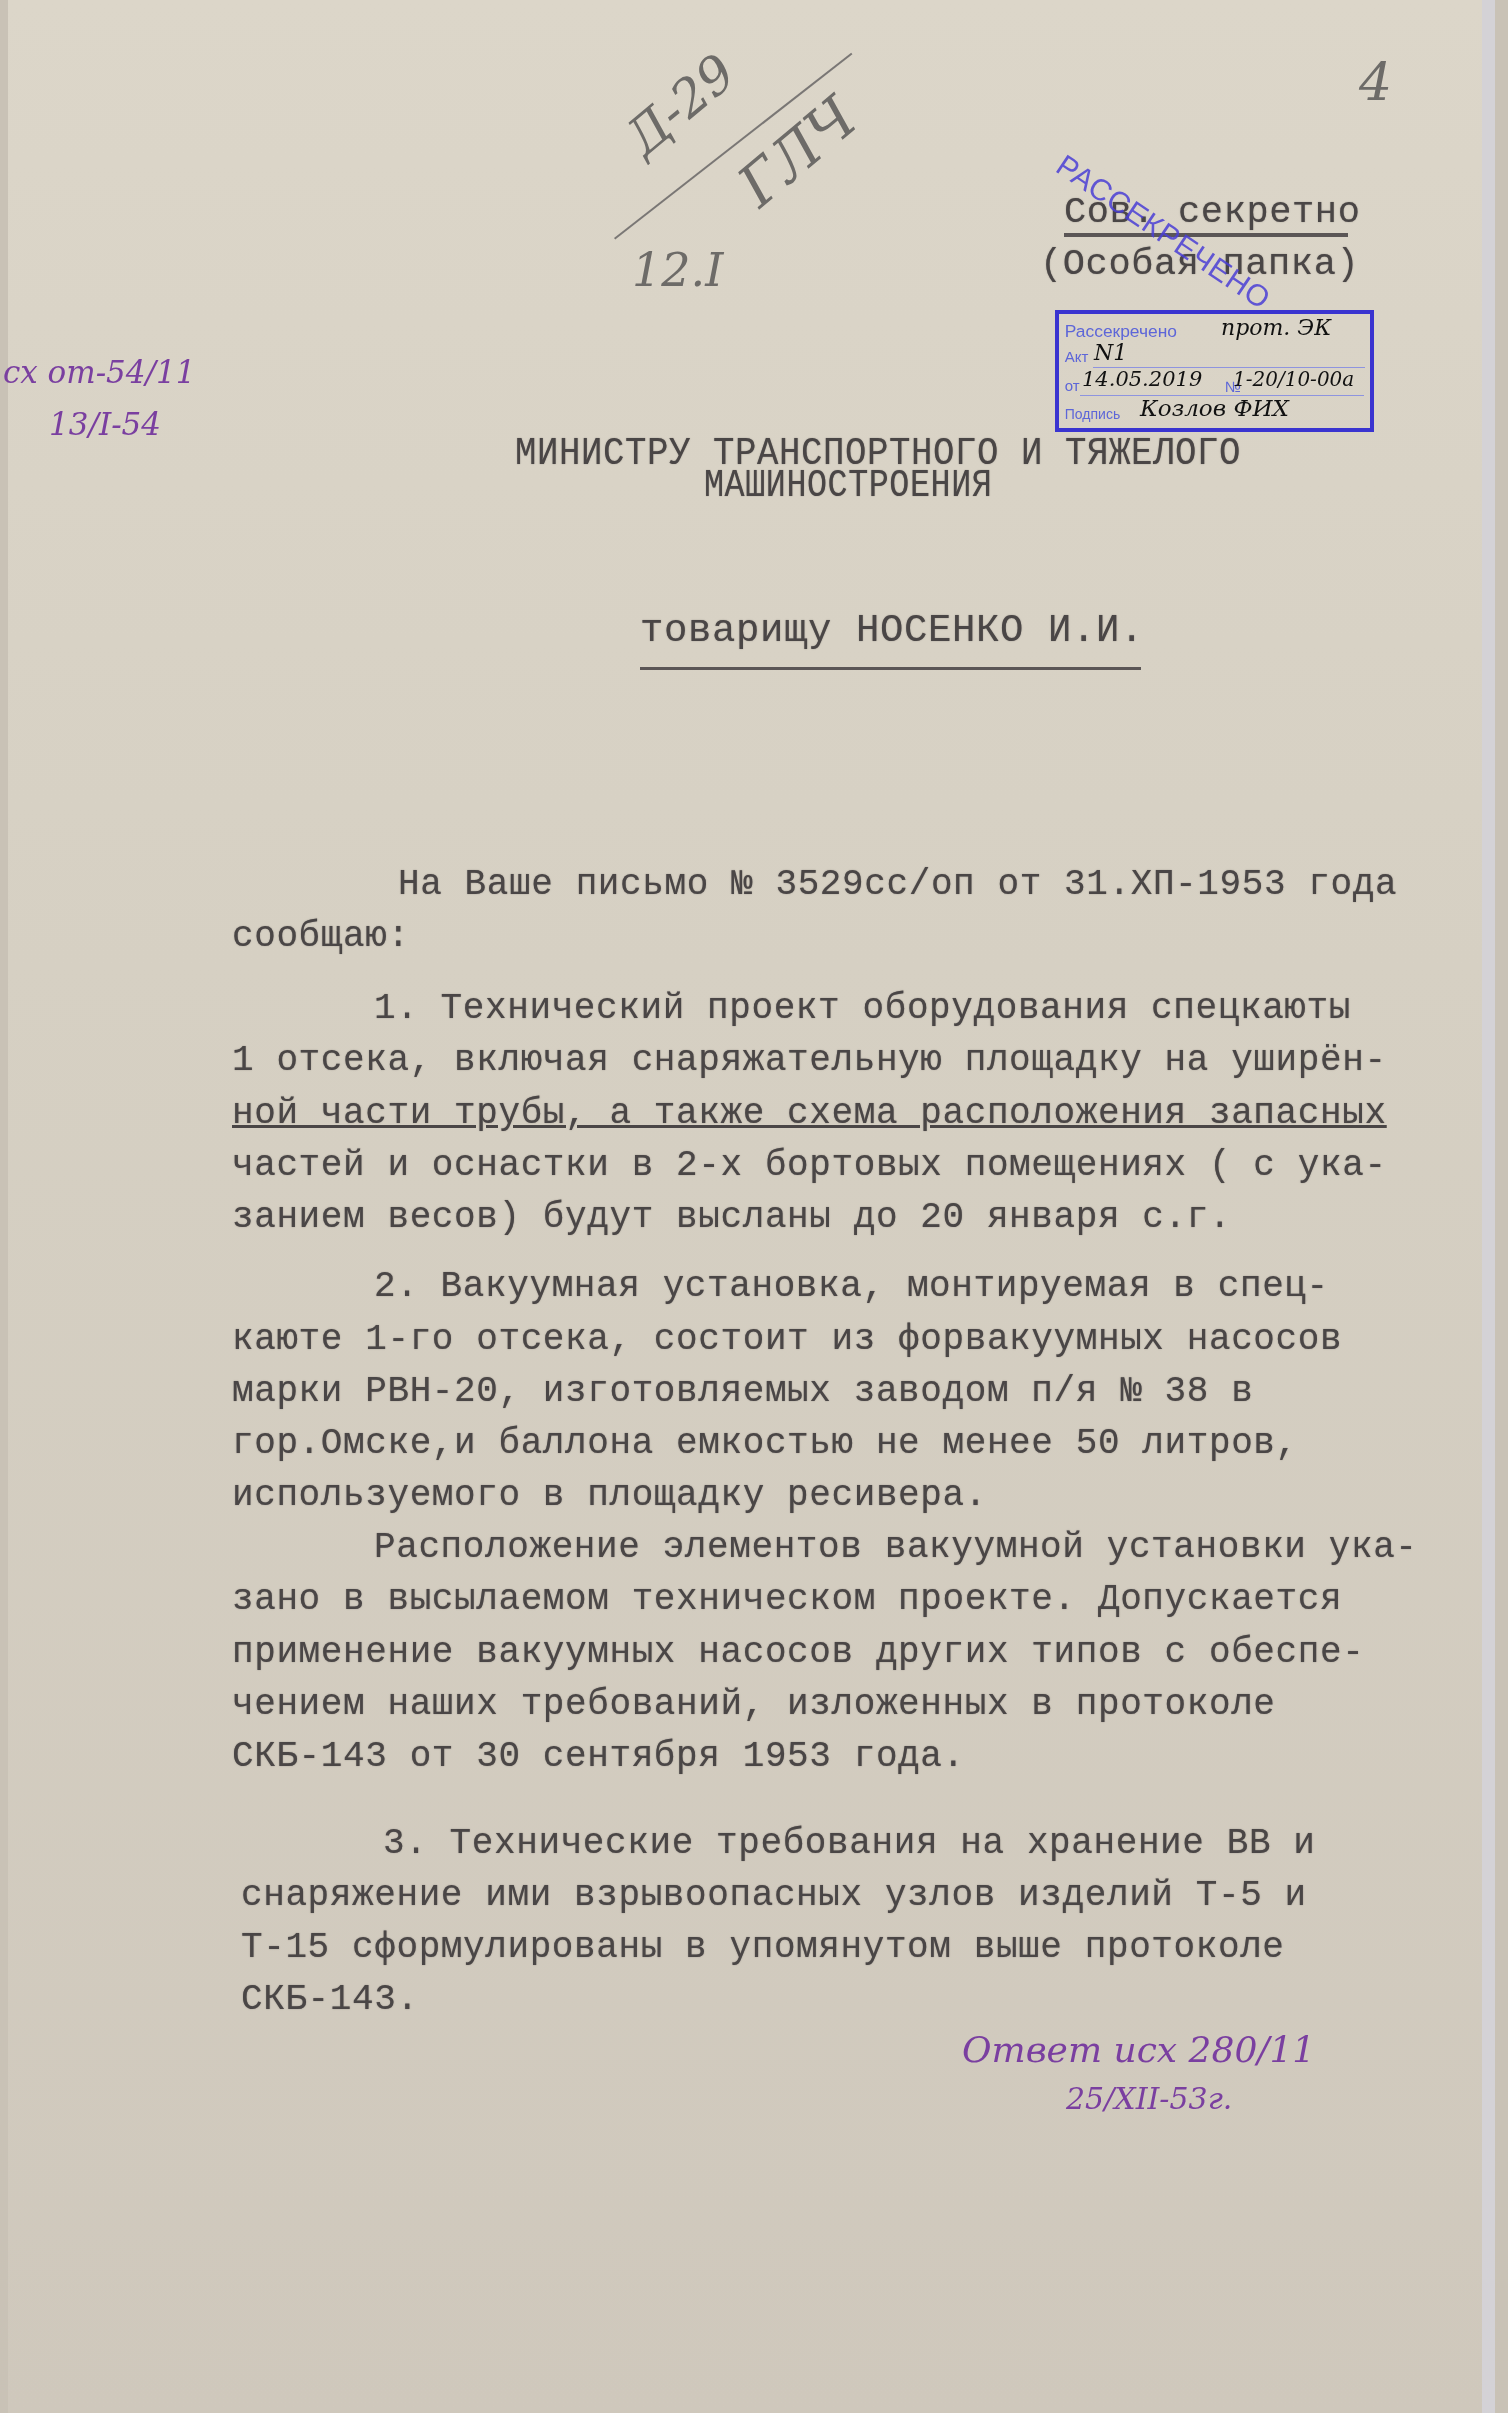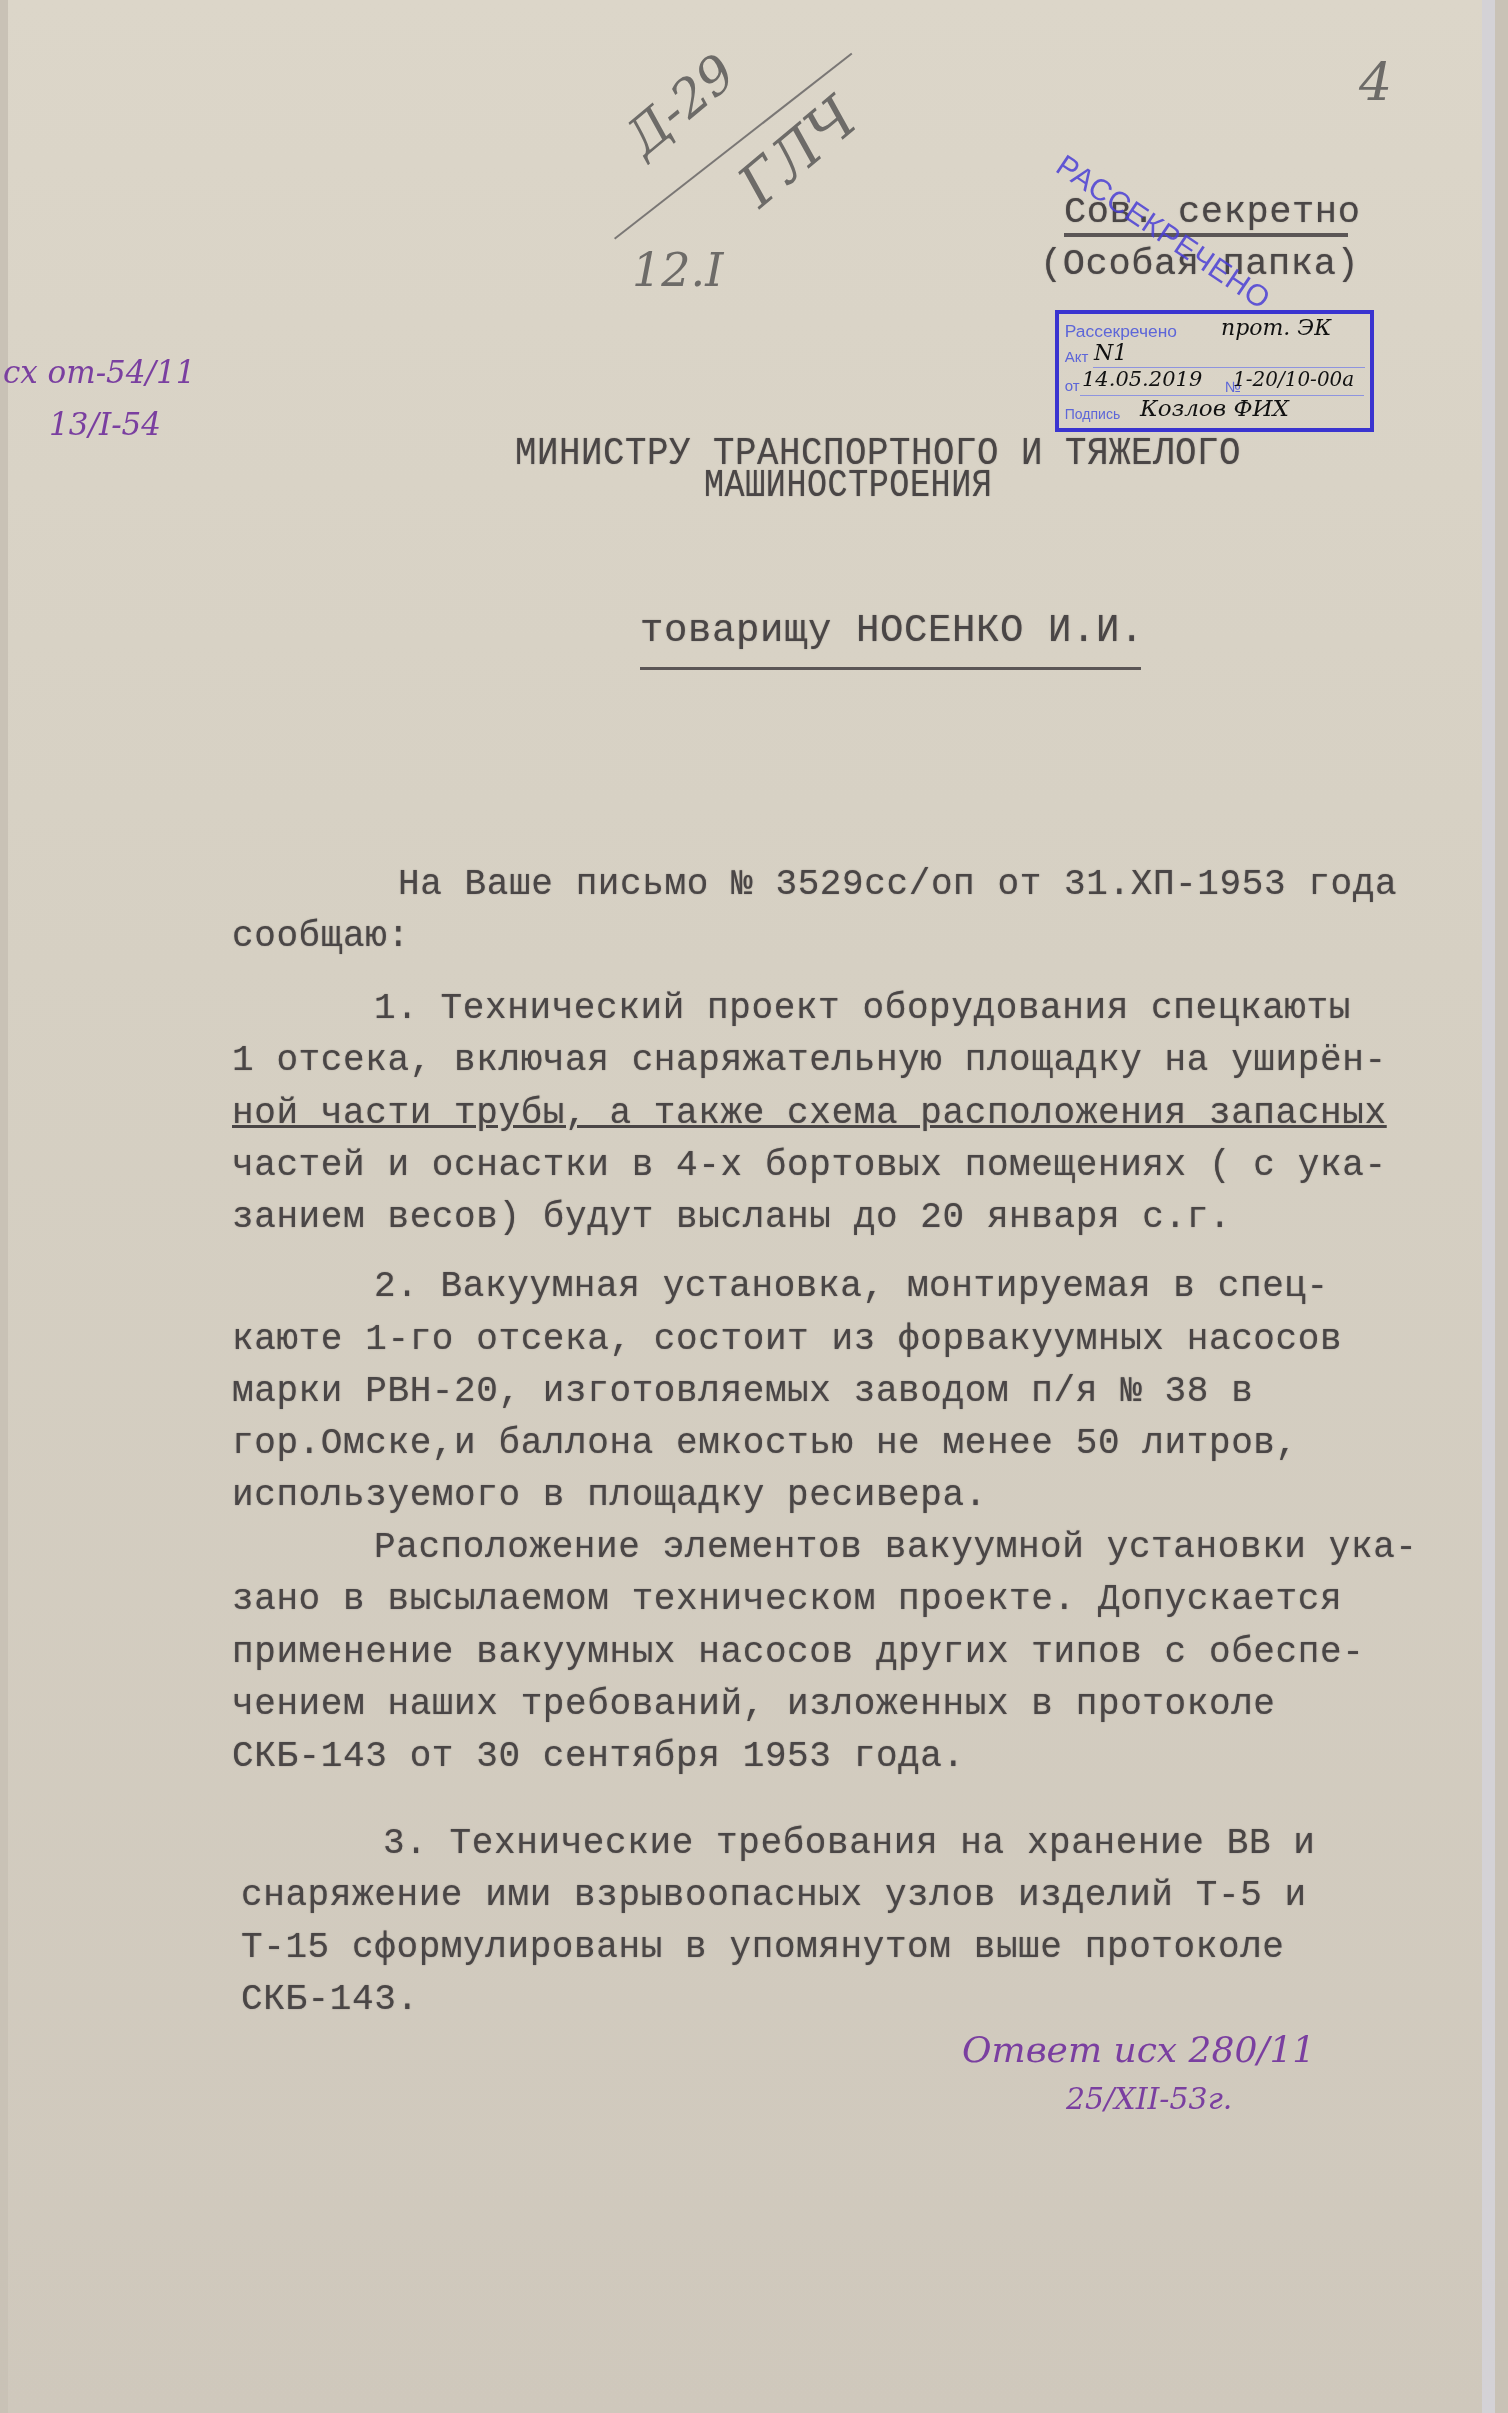--- a/index.html
+++ b/index.html
@@ -94,21 +94,21 @@
 <div class="typed" style="left:704px;top:464px;font-size:38px;transform:scaleX(0.88);transform-origin:left;">МАШИНОСТРОЕНИЯ</div>
 <div class="typed" style="left:640px;top:609px;font-size:39px;font-family:Liberation Mono, monospace;">товарищу НОСЕНКО И.И.</div>
 <div class="underline" style="left:640px;top:667px;width:501px;"></div>
 
 <div class="typed" style="left:374px;top:864px;margin-left:24px;">На Ваше письмо № 3529сс/оп от 31.XП-1953 года</div>
 <div class="typed" style="left:232px;top:916px;">сообщаю:</div>
 
 <div class="typed" style="left:374px;top:988px;">1. Технический проект оборудования спецкаюты</div>
 <div class="typed" style="left:232px;top:1040px;">1 отсека, включая снаряжательную площадку на уширён-</div>
 <div class="typed" style="left:232px;top:1093px;text-decoration:underline;">ной части трубы, а также схема расположения запасных</div>
-<div class="typed" style="left:232px;top:1145px;">частей и оснастки в 4-х бортовых помещениях ( с ука-</div>
+<div class="typed" style="left:232px;top:1145px;">частей и оснастки в 2-х бортовых помещениях ( с ука-</div>
 <div class="typed" style="left:232px;top:1197px;">занием весов) будут высланы до 20 января с.г.</div>
 
 <div class="typed" style="left:374px;top:1266px;">2. Вакуумная установка, монтируемая в спец-</div>
 <div class="typed" style="left:232px;top:1319px;">каюте 1-го отсека, состоит из форвакуумных насосов</div>
 <div class="typed" style="left:232px;top:1371px;">марки РВН-20, изготовляемых заводом п/я № 38 в</div>
 <div class="typed" style="left:232px;top:1423px;">гор.Омске,и баллона емкостью не менее 50 литров,</div>
 <div class="typed" style="left:232px;top:1475px;">используемого в площадку ресивера.</div>
 
 <div class="typed" style="left:374px;top:1527px;">Расположение элементов вакуумной установки ука-</div>
 <div class="typed" style="left:232px;top:1579px;">зано в высылаемом техническом проекте. Допускается</div>

